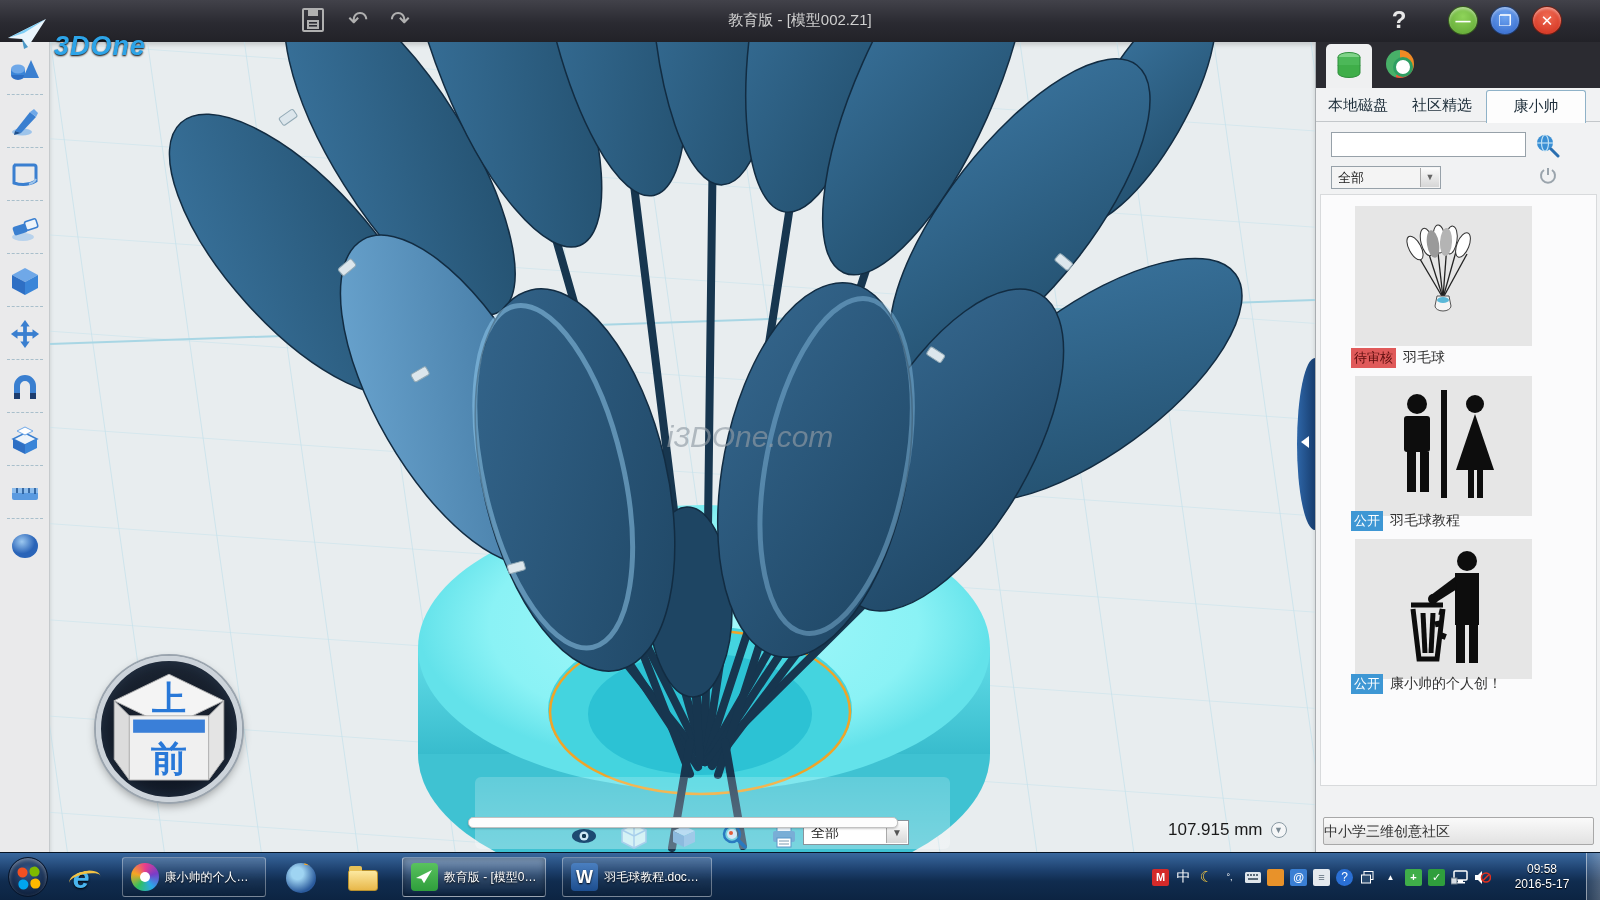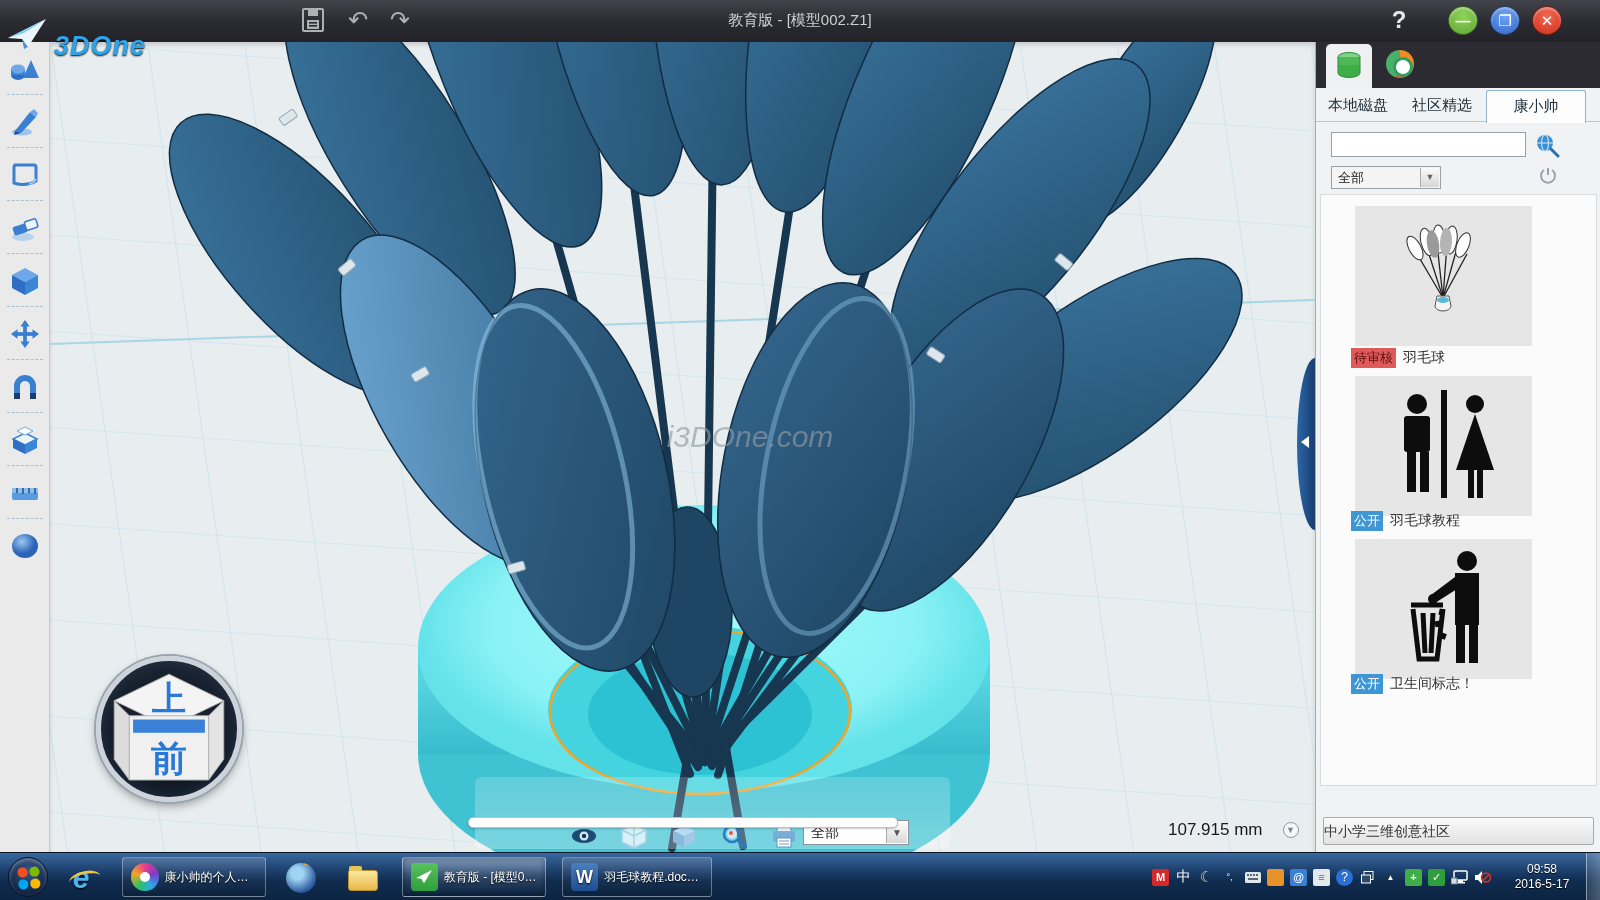--- a/index.html
+++ b/index.html
@@ -47,21 +47,21 @@
   .vp-icon { position:absolute; top:46px; width:28px; height:26px; }
   #vp-eye{left:95px;} #vp-wire{left:145px;} #vp-solid{left:195px;} #vp-zoom{left:245px;} #vp-print{left:295px;}
   #vp-filter { position:absolute; left:328px; top:43px; width:106px; height:25px; background:#fff;
     border:1px solid #8a949c; font-size:14px; color:#222; line-height:23px; padding-left:7px; }
   #vp-filter-btn { position:absolute; right:1px; top:1px; width:21px; height:21px;
     background:linear-gradient(#fdfdfd,#d8d8d8); border-left:1px solid #aaa; color:#555;
     font-size:10px; text-align:center; line-height:21px; }
   #vp-scroll { position:absolute; left:418px; top:775px; width:430px; height:11px; background:#fdfdfd;
     border:1px solid #c2c2c2; border-radius:5px; box-shadow:0 1px 2px rgba(0,0,0,.2); }
 
-  #vp-measure { position:absolute; left:1118px; top:778px; display:flex; align-items:center; gap:20px; }
+  #vp-measure { position:absolute; left:1118px; top:778px; display:flex; align-items:center; gap:8px; }
   #vp-measure-text { font-size:17px; color:#1a1a1a; }
   #vp-measure-icon { width:16px; height:16px; border:1px solid #8a9aa4; border-radius:50%;
     color:#7a8a94; font-size:9px; text-align:center; line-height:14px; background:rgba(255,255,255,.5); }
 
   
   #panel-handle { position:absolute; left:1297px; top:358px; width:18px; height:172px;
     background:linear-gradient(90deg,#2e66a8,#173d6e); border-radius:100% 0 0 100% / 50% 0 0 50%;
     z-index:30; }
   #panel-handle span { position:absolute; left:4px; top:78px; width:0; height:0;
     border:6px solid transparent; border-right:8px solid #fff; border-left:none; }
@@ -548,21 +548,21 @@
       </g>
       <g fill="none" stroke="#0d0d0d" stroke-width="5">
         <polyline points="56,66 88,66"></polyline>
         <polyline points="58,70 64,120 82,120 88,70"></polyline>
         <line x1="68" y1="74" x2="70" y2="114"></line>
           <line x1="78" y1="74" x2="76" y2="114"></line>
       </g>
     </svg>
     <div id="label3" class="rp-card-label">
       <span class="badge badge-public">公开</span>
-      <span>卫生间标志！</span>
+      <span>康小帅的个人创！</span>
     </div>
   </div>
 
   <div id="rp-community-btn">中小学三维创意社区</div>
 </div>
 
 <div id="taskbar">
   <div id="start-orb">
     <div id="start-flag">
       <i style="background:#f25022"></i>

